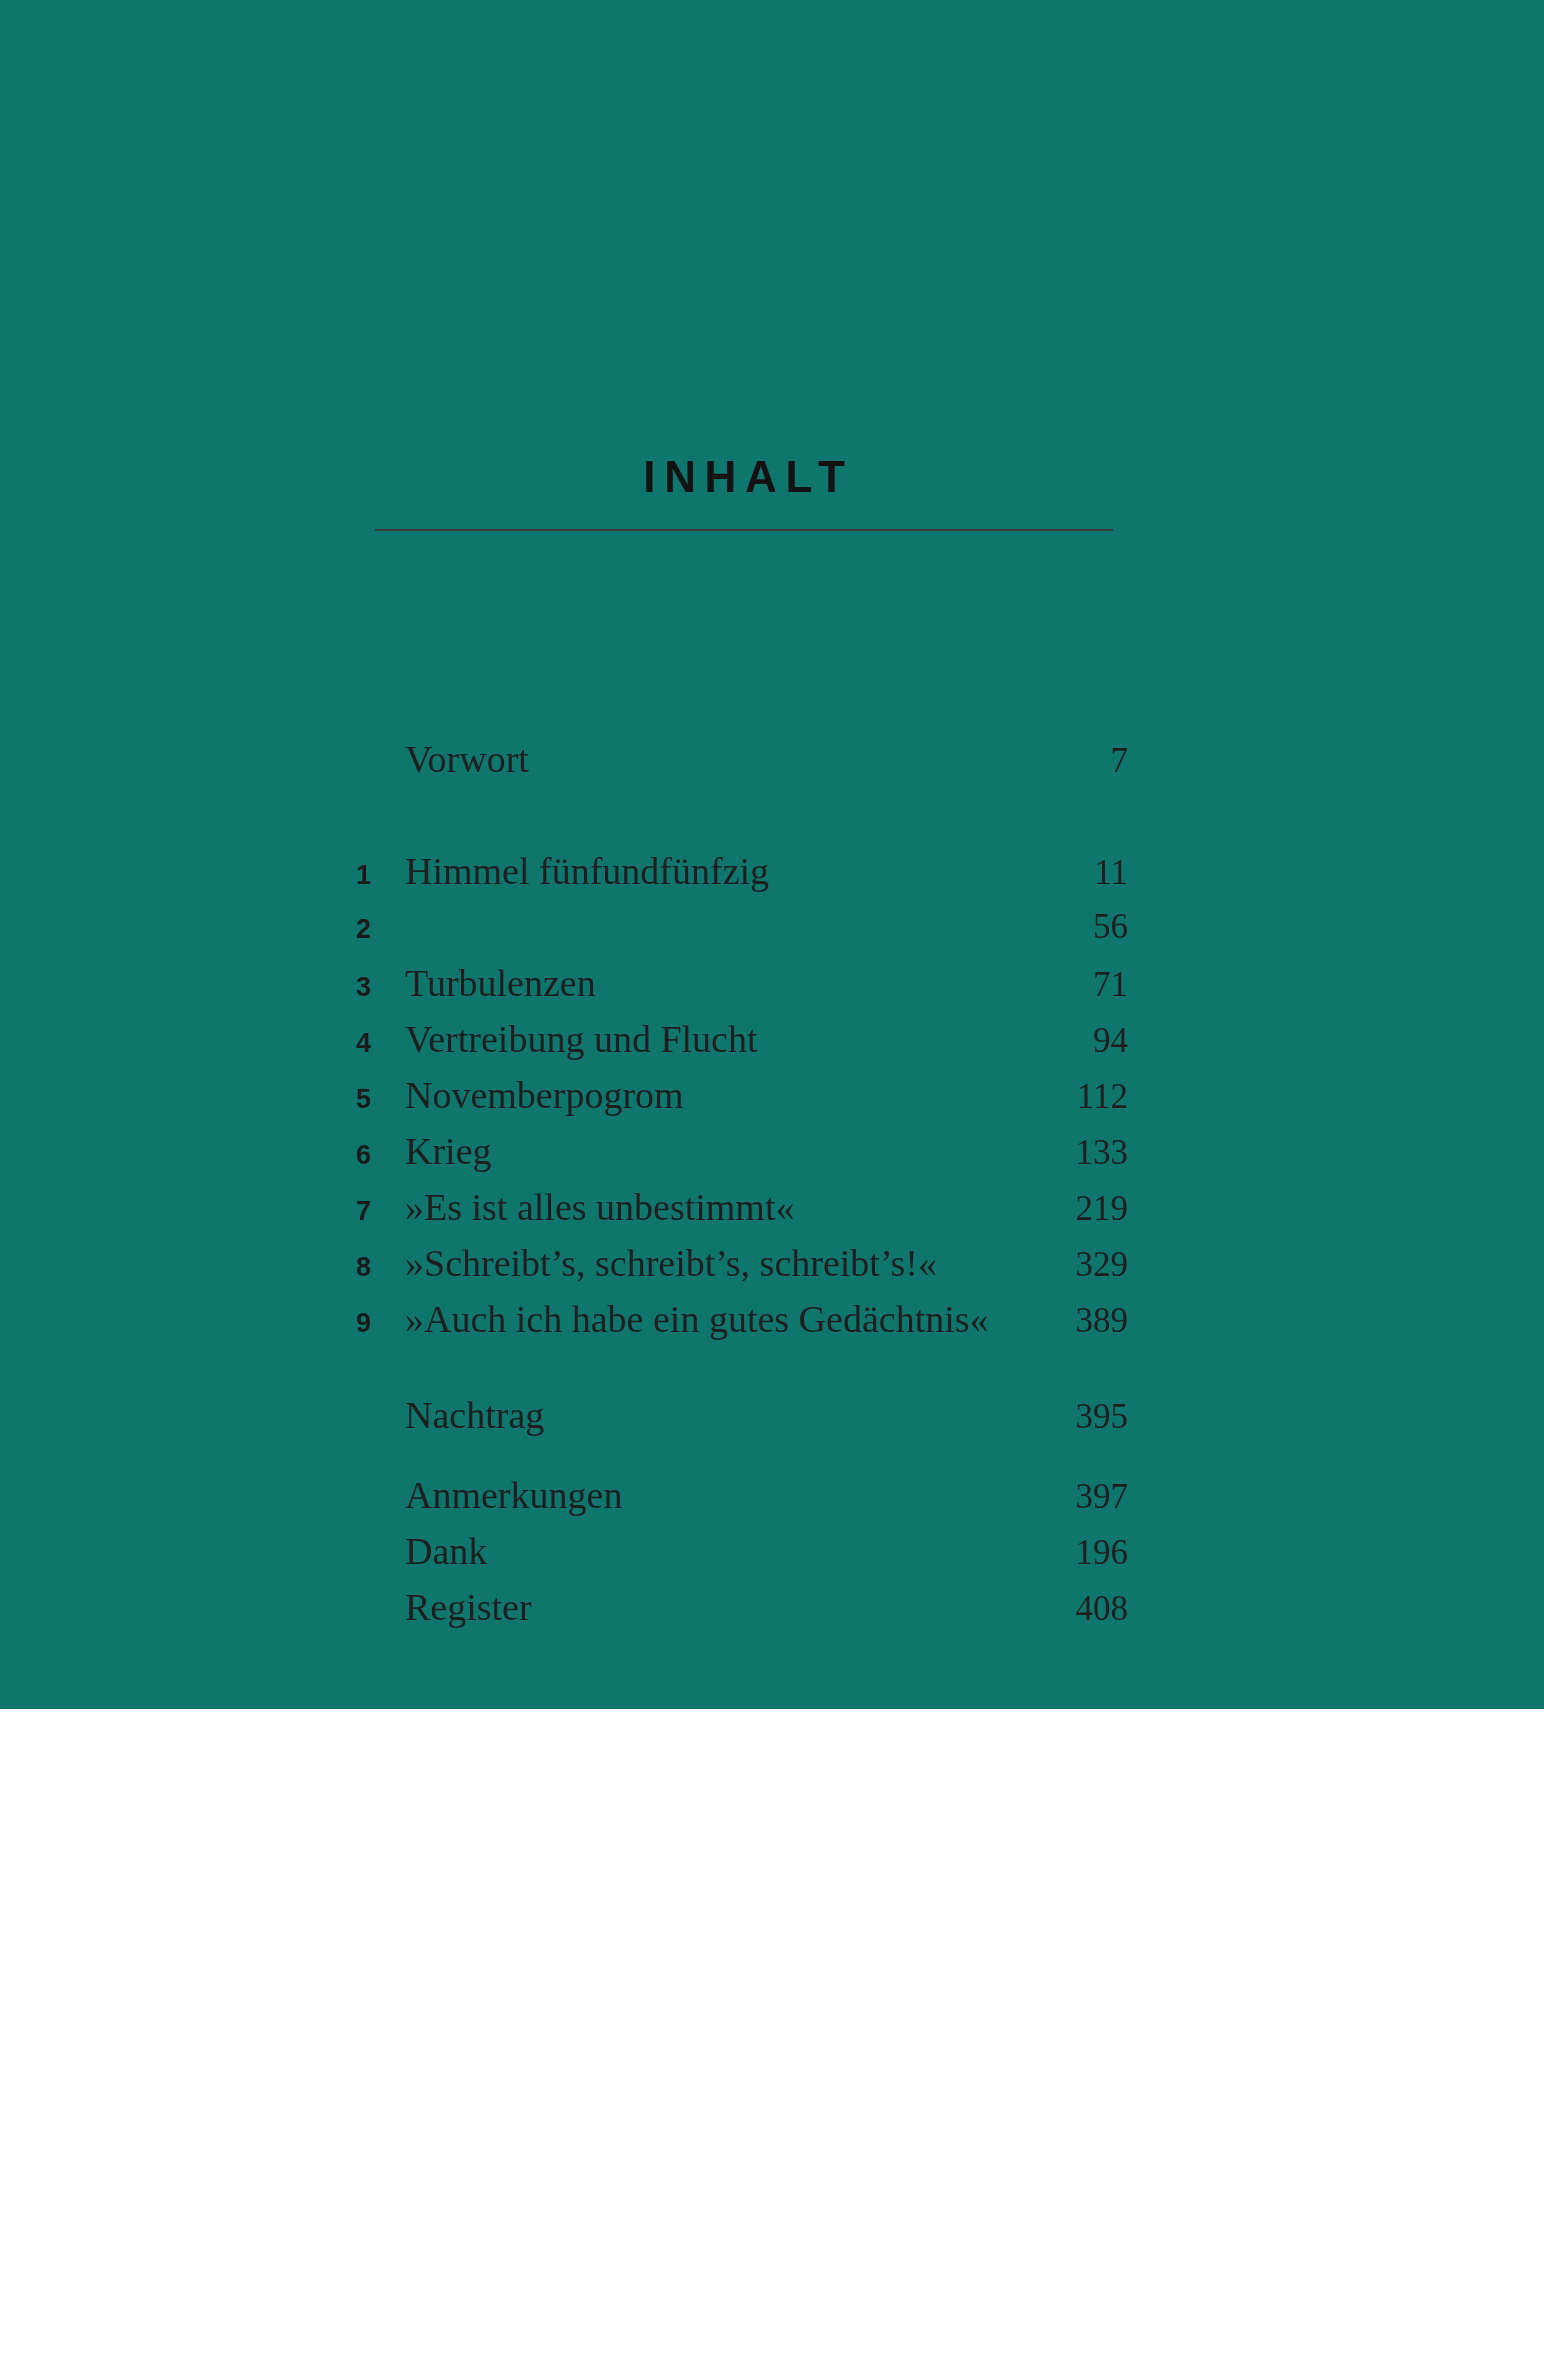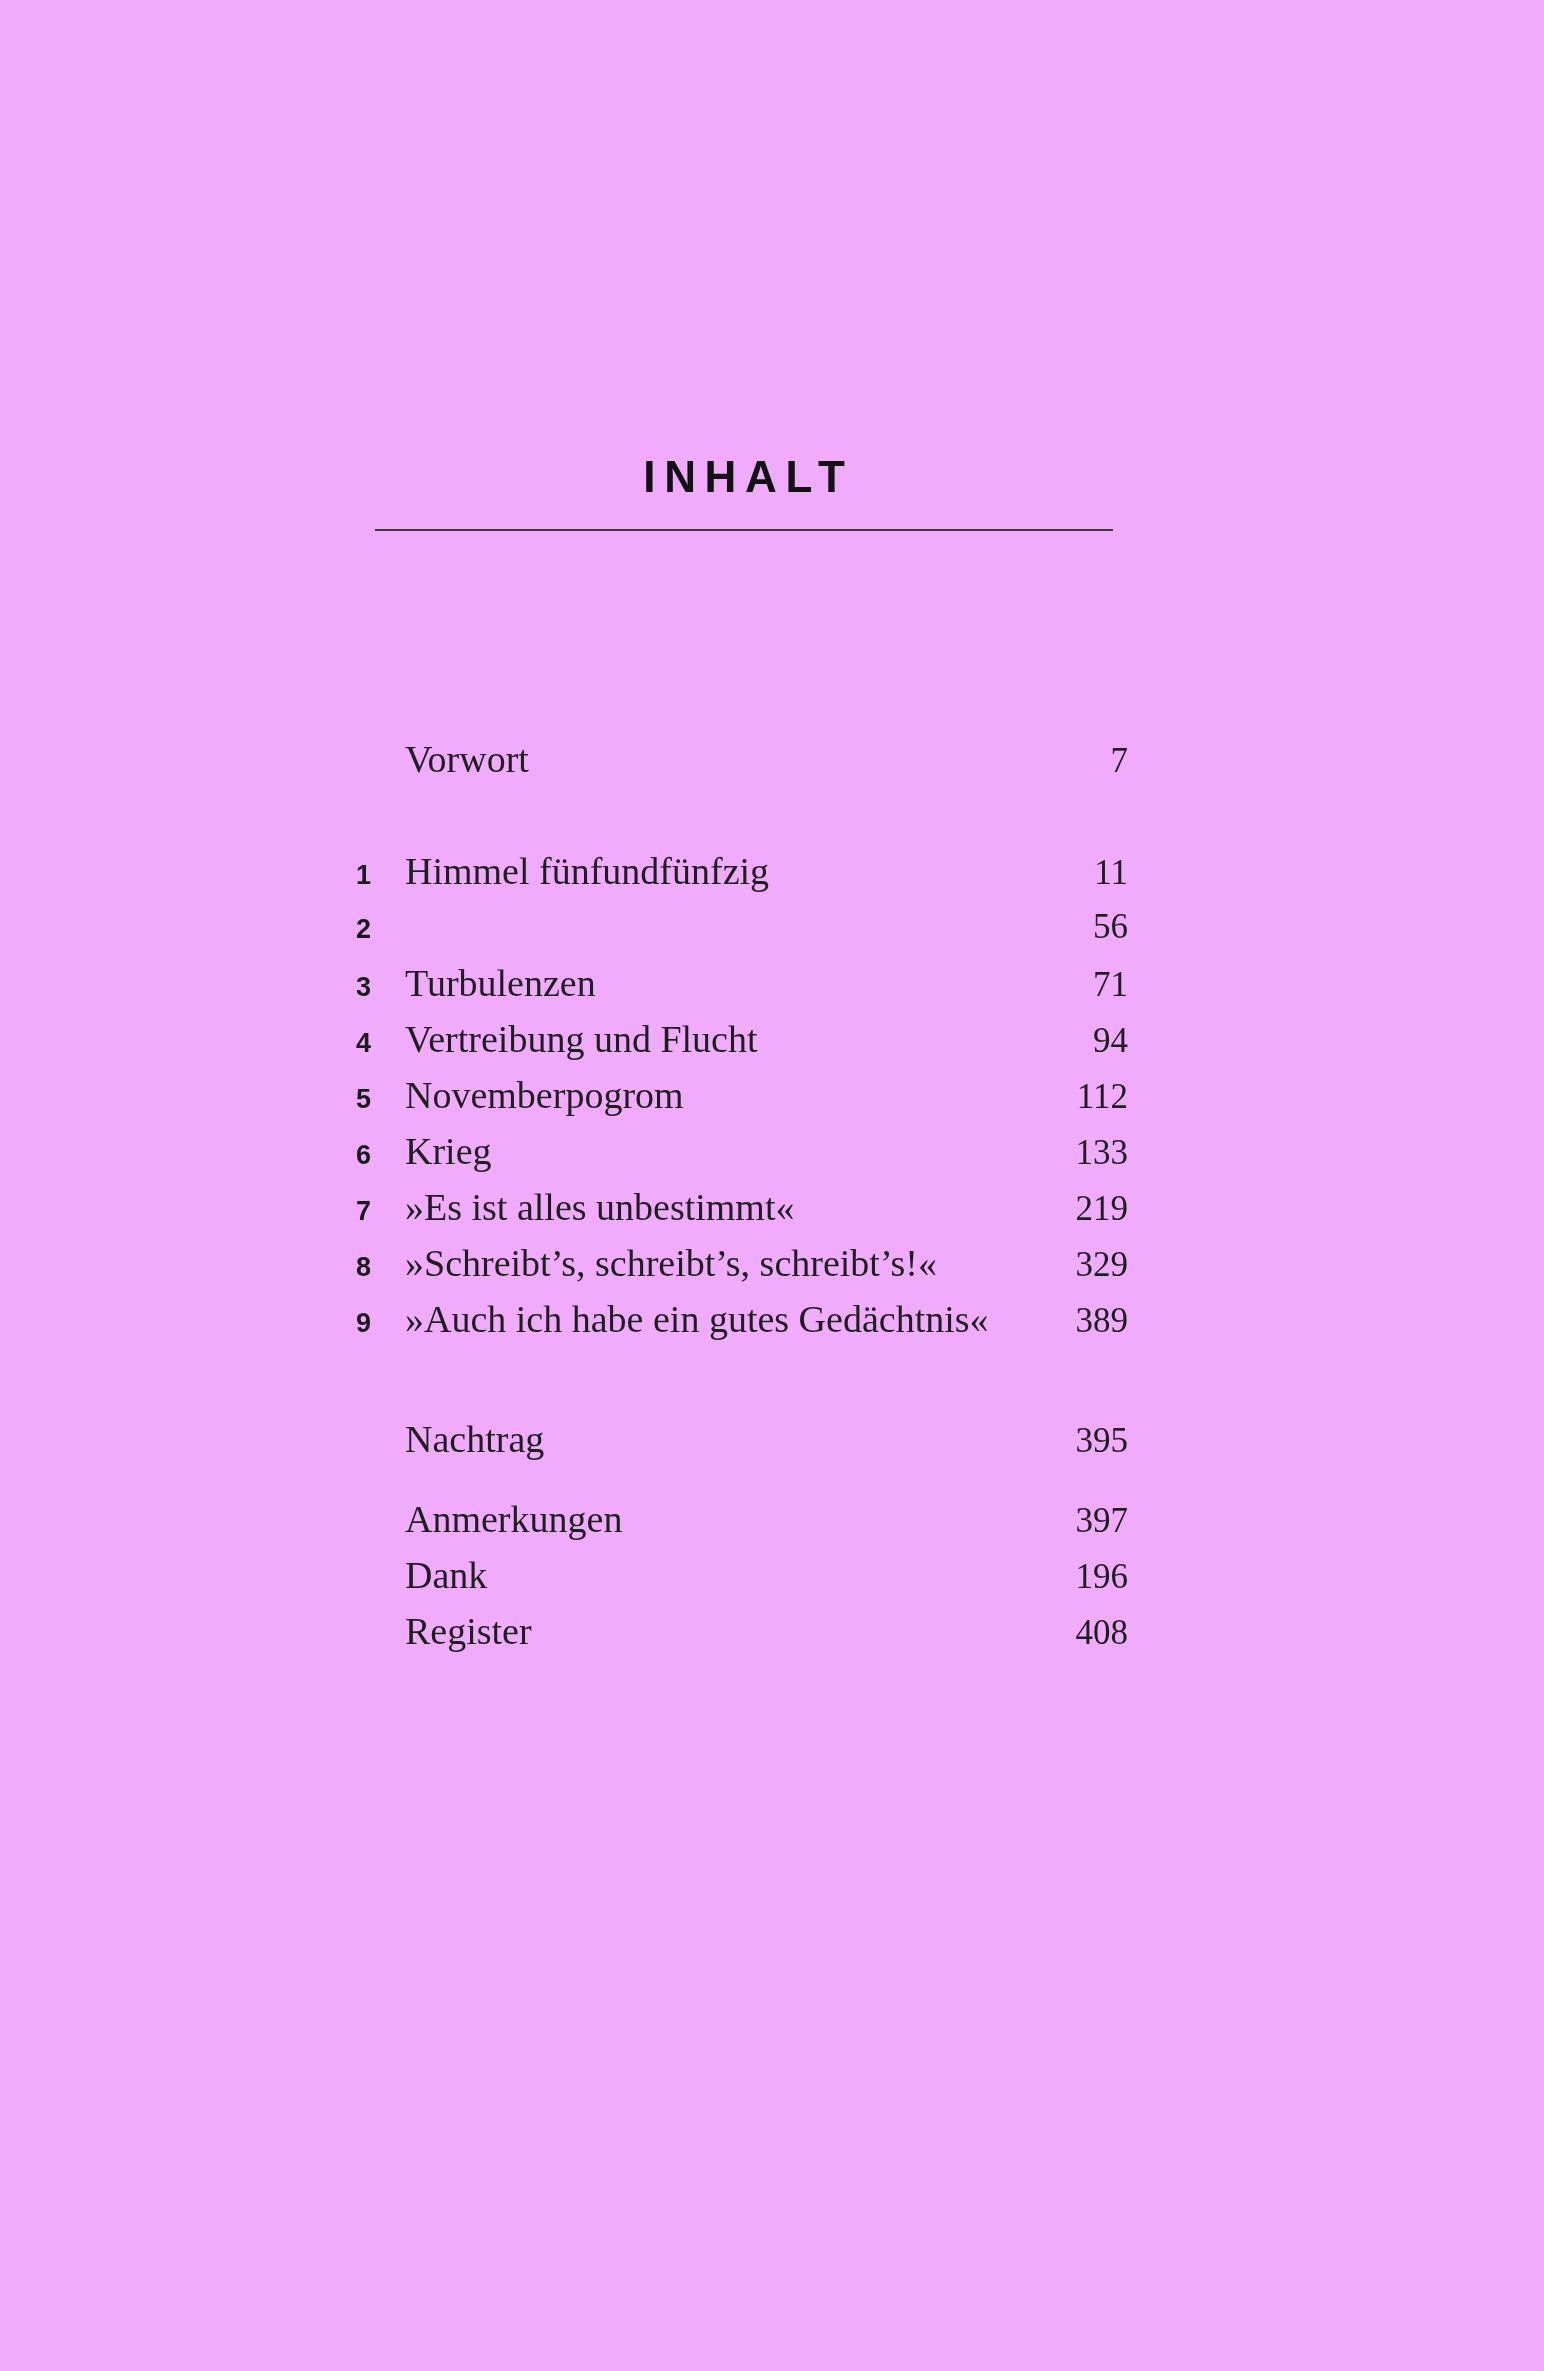--- a/index.html
+++ b/index.html
@@ -4,22 +4,22 @@
 <style>
   * { margin: 0; padding: 0; box-sizing: border-box; }
   html, body {
     width: 1545px;
     height: 2371px;
     background: #ffffff;
   }
   .sheet {
     position: relative;
     width: 1545px;
-    height: 2371px;
-    background: #f0abfc;
+    height: 1709px;
+    background: #0f766e;
     color: #1e1e1e;
     font-family: "Liberation Serif", serif;
     overflow: hidden;
   }
   .toc-header {
     position: absolute;
     top: 452px;
     left: 375px;
     width: 738px;
     text-align: center;
@@ -66,21 +66,21 @@
     white-space: nowrap;
   }
   .pagenum {
     grid-column: 4;
     font-size: 35px;
     text-align: right;
     color: #1e1e1e;
     font-variant-numeric: oldstyle-nums;
   }
   .group-chapters { margin-top: 56px; }
-  .group-addendum { margin-top: 64px; }
+  .group-addendum { margin-top: 40px; }
   .group-backmatter { margin-top: 24px; }
 </style>
 </head>
 <body>
 
 <div class="sheet">
 
   <header class="toc-header">
     <h1 class="title">INHALT</h1>
     <div class="rule"></div>

